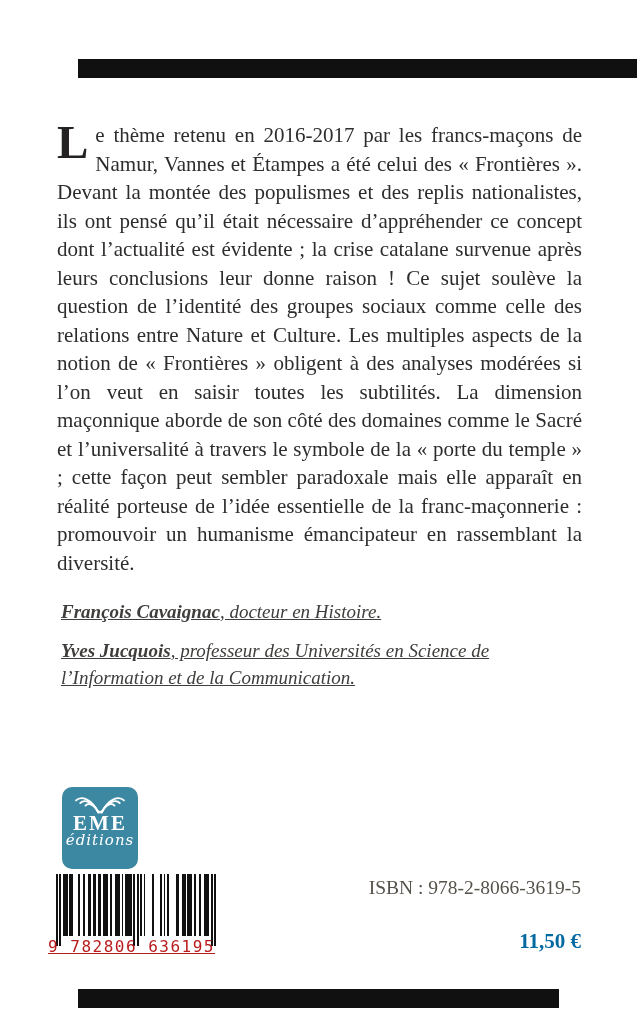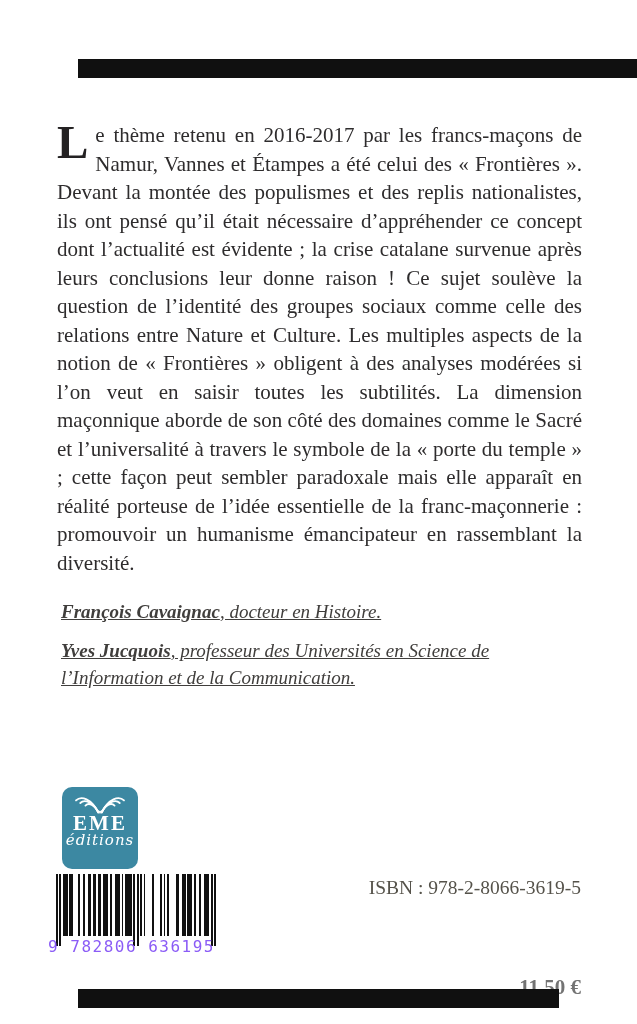--- a/index.html
+++ b/index.html
@@ -43,32 +43,33 @@
   }
   .logo .subtitle{
     color:#ffffff;font-size:15px;font-style:italic;line-height:14px;
     font-family:"DejaVu Serif",serif;letter-spacing:1px;
   }
 
   .barcode{position:absolute;left:46px;top:874px;width:184px;}
   .barcode svg{display:block;margin-left:10px;}
   .barcode-digits{
     font-family:"DejaVu Sans Mono",monospace;
-    font-size:16px;color:#8b5cf6;letter-spacing:1.5px;
+    font-size:16px;color:#b91c1c;letter-spacing:1.5px;
     margin-top:-9px;padding-left:2px;background:transparent;
     white-space:nowrap;
+    text-decoration:underline;
   }
 
   .isbn-block{
     position:absolute;right:56px;top:872px;text-align:left;
     font-size:19.5px;line-height:31px;color:#55524a;
   }
   .price{
-    position:absolute;right:56px;top:975px;text-align:right;
-    font-size:21px;font-weight:bold;color:#737373;
+    position:absolute;right:56px;top:929px;text-align:right;
+    font-size:21px;font-weight:bold;color:#0369a1;
   }
 </style>
 </head>
 <body>
 
 <div class="page">
 
   <div class="band band-top" style="background: rgb(16, 16, 16);"></div>
 
   <div class="synopsis">

